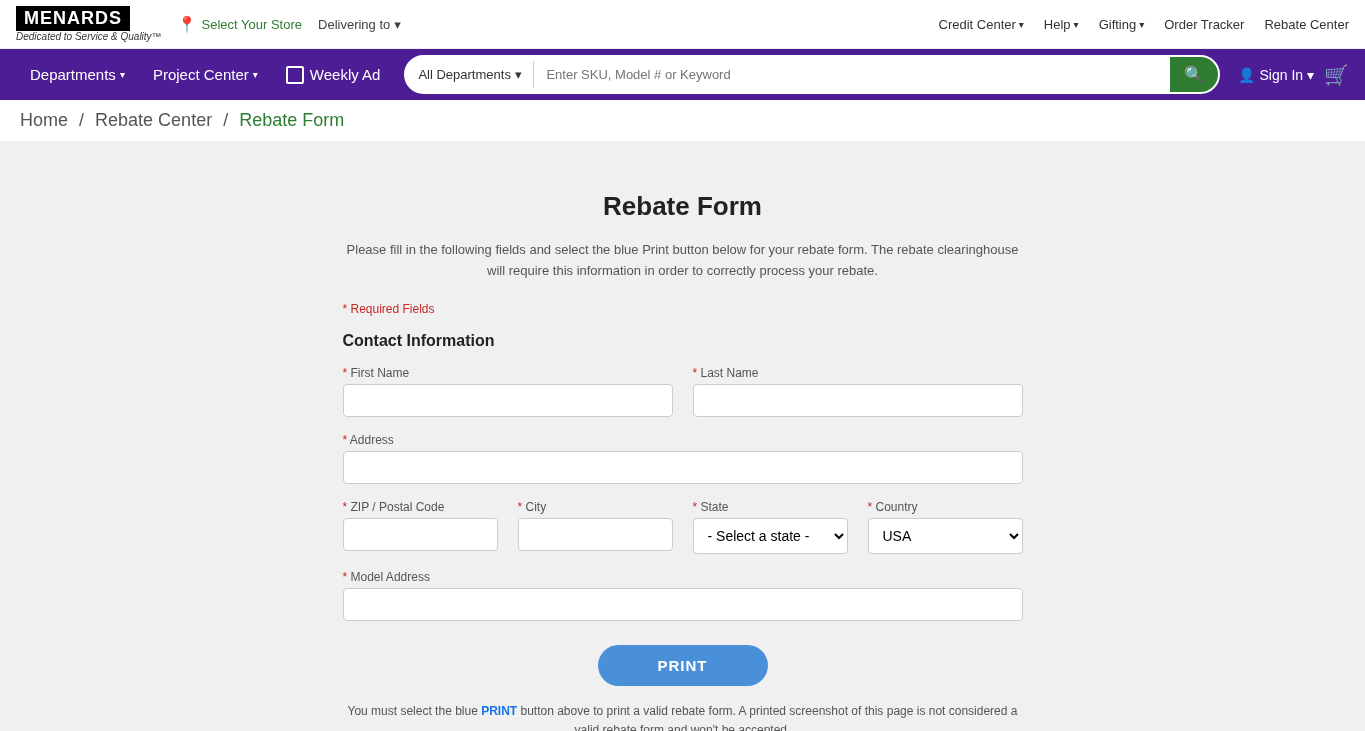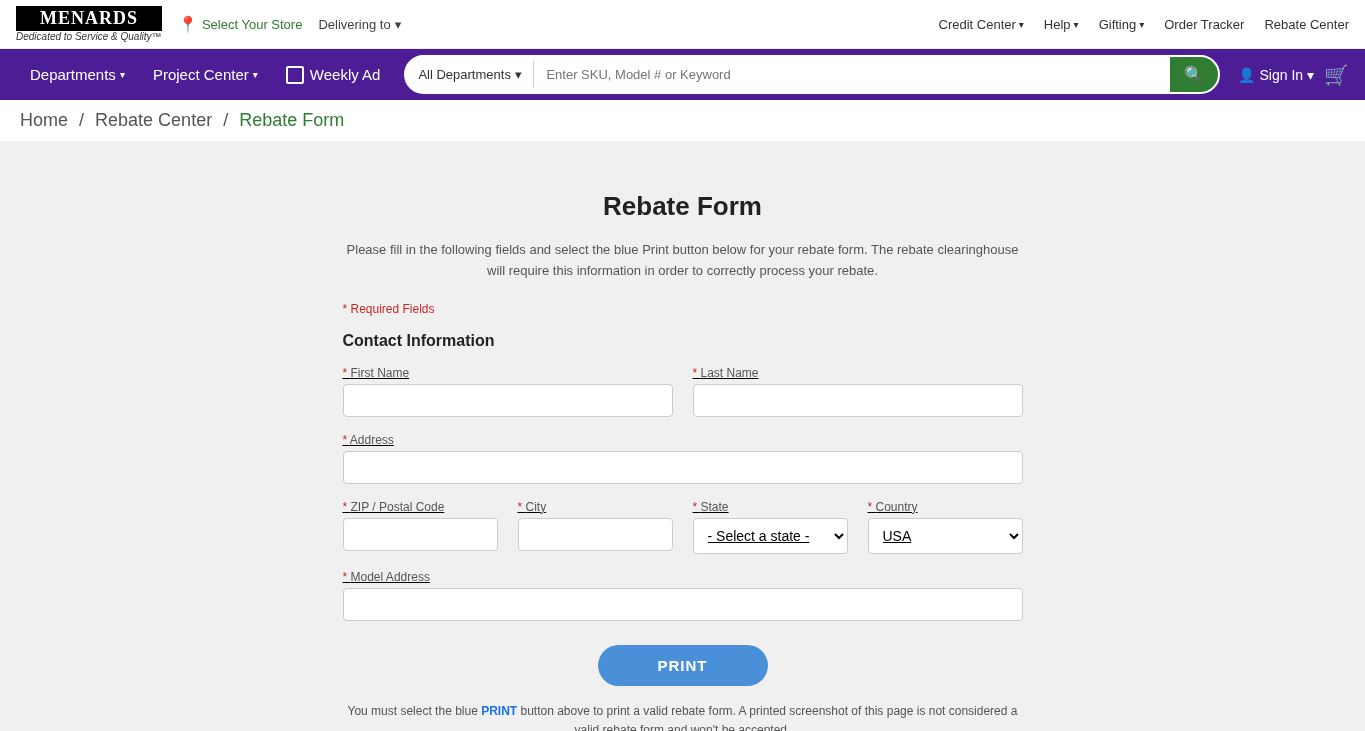--- a/index.html
+++ b/index.html
@@ -22,23 +22,22 @@
     .logo-area {
       display: flex;
       flex-direction: column;
       align-items: flex-start;
     }
     .logo-box {
       background: #000;
       color: #fff;
       font-weight: 900;
       font-size: 18px;
-      padding: 2px 24px;
+      padding: 2px 8px;
       letter-spacing: 1px;
-      font-family: Liberation Serif, serif;
     }
     .logo-tagline {
       font-size: 10px;
       font-style: italic;
       color: #333;
       white-space: nowrap;
     }
     .store-select {
       display: flex;
       align-items: center;
@@ -230,21 +229,20 @@
     }
     .form-row {
       display: flex;
       gap: 20px;
       margin-bottom: 16px;
     }
     .form-group {
       display: flex;
       flex-direction: column;
       flex: 1;
-      text-decoration: underline;
     }
     .form-group.full { flex: 1 1 100%; }
     .form-label {
       font-size: 12px;
       color: #c62828;
       margin-bottom: 4px;
     }
     .form-label span {
       color: #555;
     }

